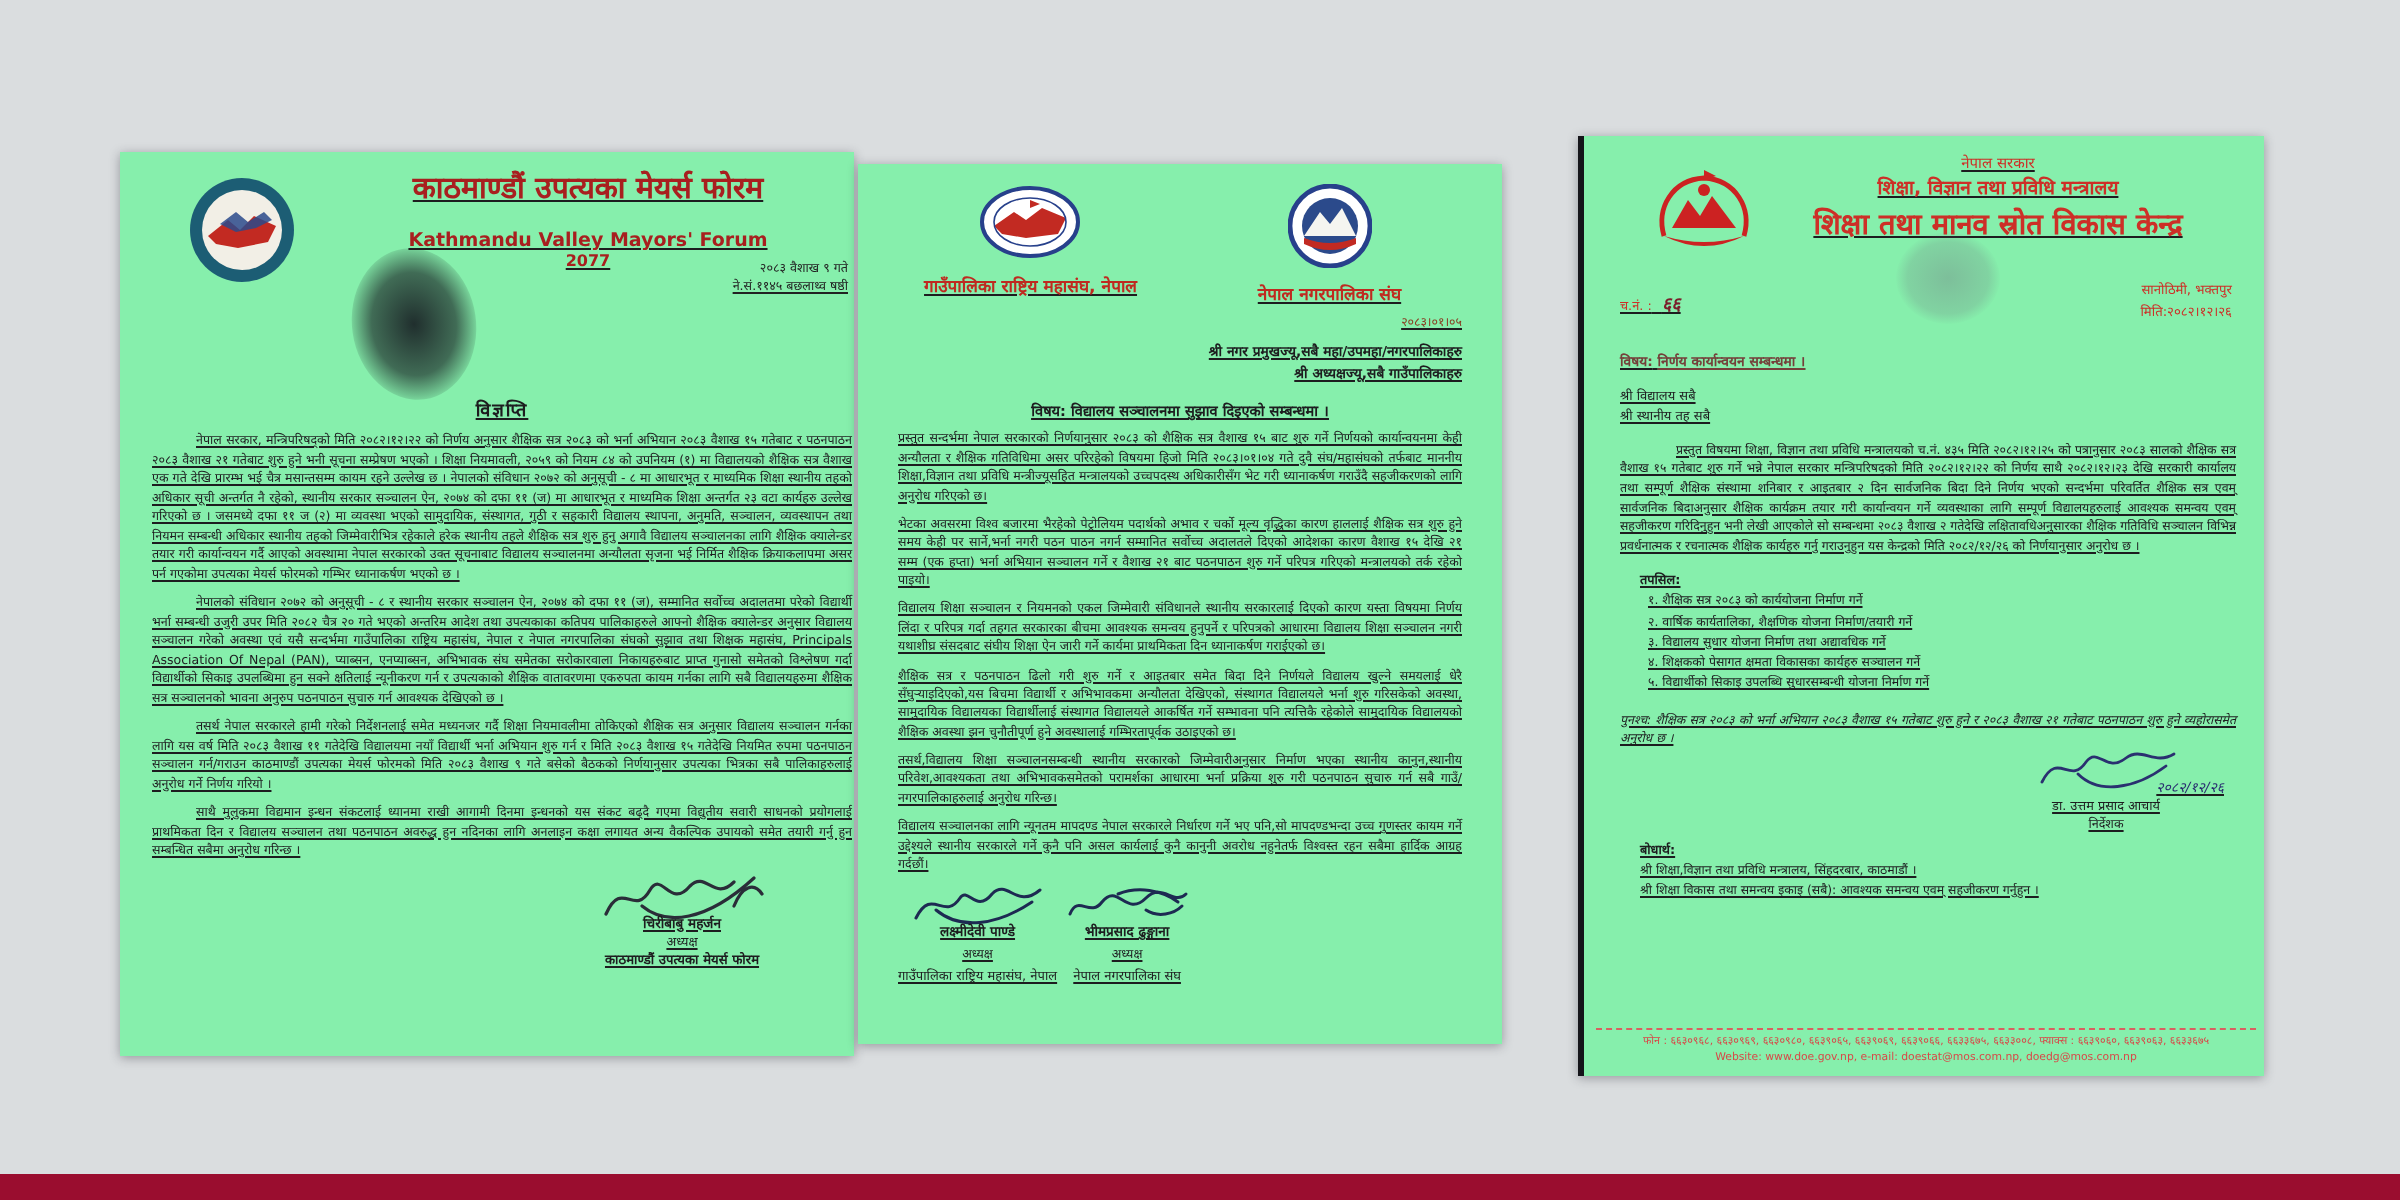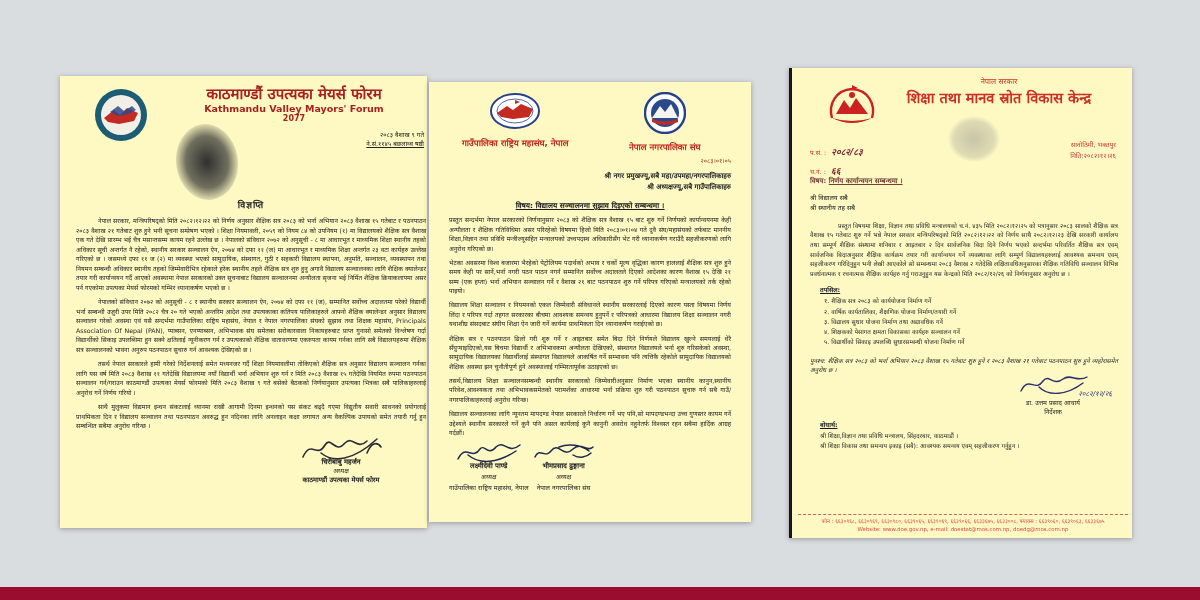--- a/index.html
+++ b/index.html
@@ -1,29 +1,29 @@
 <!DOCTYPE html>
 <html><head>
 <meta charset="utf-8">
 <style>
   * { margin:0; padding:0; box-sizing:border-box; }
   html,body { width:1200px; height:600px; }
   body { font-family:"DejaVu Sans","Liberation Sans",sans-serif; }
   .canvas { position:relative; width:1200px; height:600px; background:#dadddf; overflow:hidden; }
   .bottom-bar { position:absolute; left:0; bottom:0; width:1200px; height:13px; background:#9a0d2f; }
 
-  .paper { position:absolute; background:#fef9c3; box-shadow:0 1px 5px rgba(40,40,50,.38); overflow:hidden; color:#1d1d1f; }
+  .paper { position:absolute; background:#86efac; box-shadow:0 1px 5px rgba(40,40,50,.38); overflow:hidden; color:#1d1d1f;text-decoration:underline; }
 
   
   .doc1 { left:60px; top:76px; width:367px; height:452px; padding:10px 1px 8px 16px; }
   .doc1-head { position:relative; height:70px; }
   .doc1-logo { position:absolute; left:18px; top:2px; }
   .doc1-center { margin-left:86px; text-align:center; }
   .doc1-org { color:#a81f1f; font-weight:bold; font-size:15px; line-height:1.15; }
-  .doc1-org-en { color:#a81f1f; font-weight:bold; font-size:9.5px; margin-top:0; }
+  .doc1-org-en { color:#a81f1f; font-weight:bold; font-size:9.5px; margin-top:12px; }
   .doc1-year { color:#a81f1f; font-weight:bold; font-size:8px; }
   .doc1-dates { position:absolute; right:2px; top:44px; text-align:right; font-size:6.3px; line-height:1.5; color:#222; }
   .doc1-dates .u { text-decoration:underline; }
   .stamp-dark { position:absolute; left:100px; top:38px; width:62px; height:76px;
      background:radial-gradient(ellipse at center, rgba(18,20,28,.88) 0%, rgba(18,20,28,.6) 48%, rgba(18,20,28,.18) 68%, transparent 76%);
      border-radius:50%; transform:rotate(-8deg); }
   .doc1-title { text-align:center; font-weight:bold; font-size:9px; margin-top:42px; letter-spacing:1px; }
   .doc1 p { font-size:6.25px; line-height:1.52; text-align:justify; text-indent:22px; margin-top:5px; }
   .doc1-sign { width:170px; margin-left:auto; margin-top:2px; text-align:center; }
   .doc1-sign .nm { font-weight:bold; font-size:6.8px; margin-top:-6px; }
@@ -179,27 +179,26 @@
         <svg width="52" height="50" viewBox="0 0 52 50">
           <path d="M26 2 L26 10 L32 8 L26 5 Z" fill="#cc2222"></path>
           <path d="M6 38 C2 24 10 10 26 9 C42 10 50 24 46 38" fill="none" stroke="#cc2222" stroke-width="2.4"></path>
           <path d="M10 34 L18 20 L24 28 L30 18 L42 34 Z" fill="#cc2222"></path>
           <path d="M6 38 Q26 48 46 38 Q26 44 6 38 Z" fill="#cc2222"></path>
           <circle cx="26" cy="15" r="3" fill="#cc2222"></circle>
         </svg>
       </span>
       <div class="doc3-center">
         <div class="doc3-gov1">नेपाल सरकार</div>
+        <div class="doc3-gov2">शिक्षा, विज्ञान तथा प्रविधि मन्त्रालय</div>
         <div class="doc3-gov3">शिक्षा तथा मानव स्रोत विकास केन्द्र</div>
       </div>
       <div class="stamp-faint"></div>
     </div>
     <div class="doc3-refs">
-      <div><span class="ref-label">प.सं. :</span>
-           <span class="ref-val">२०८२/८३</span></div>
       <div><span class="ref-label">च.नं. :</span>
            <span class="ref-val">६६</span></div>
       <div class="doc3-right">
         <div>सानोठिमी, भक्तपुर</div>
         <div>मिति:२०८२।१२।२६</div>
       </div>
     </div>
     <div class="doc3-subj">
       <b>विषय:</b> <span>निर्णय कार्यान्वयन सम्बन्धमा ।</span>
     </div>

